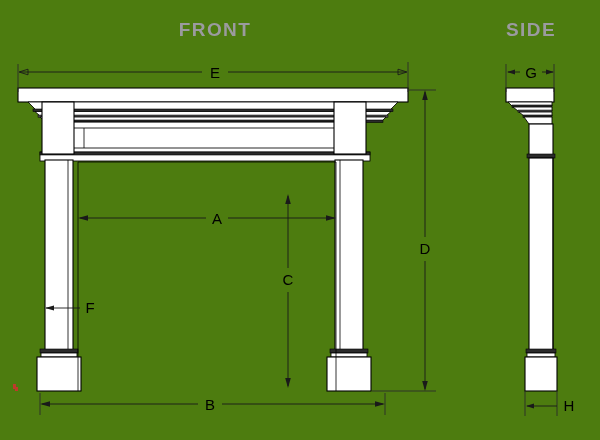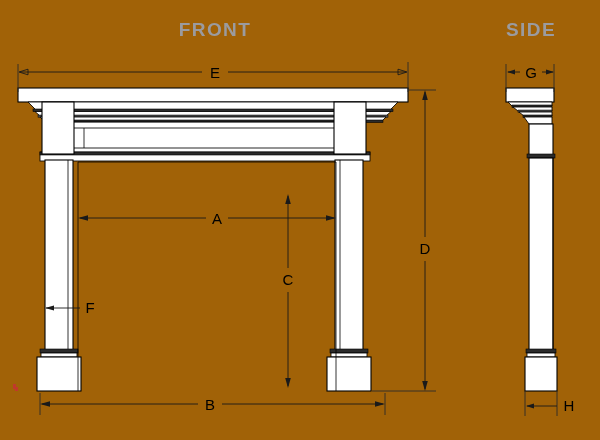--- a/index.html
+++ b/index.html
@@ -10,21 +10,21 @@
   body {
     width: 600px;
     height: 440px;
     overflow: hidden;
     font-family: "Liberation Sans", sans-serif;
   }
   #drawing-root {
     position: relative;
     width: 600px;
     height: 440px;
-    background: #a16207;
+    background: #4d7c0f;
   }
   svg#mantel-svg {
     display: block;
     width: 600px;
     height: 440px;
   }
   .view-title {
     font-family: "Liberation Sans", sans-serif;
     font-size: 19px;
     font-weight: bold;

